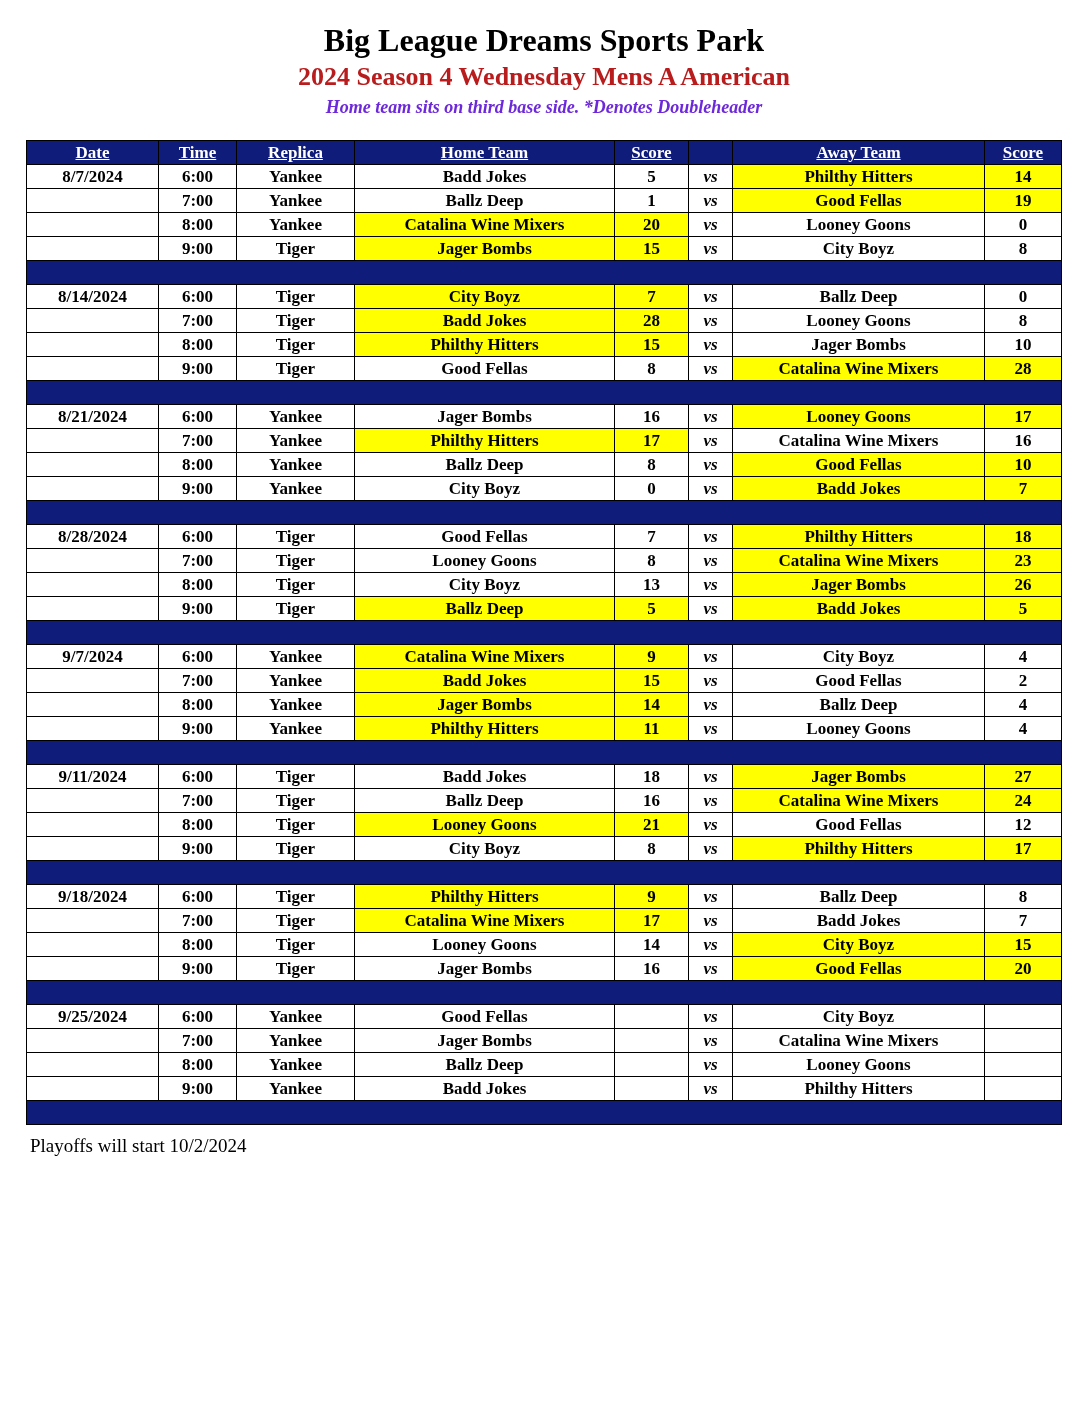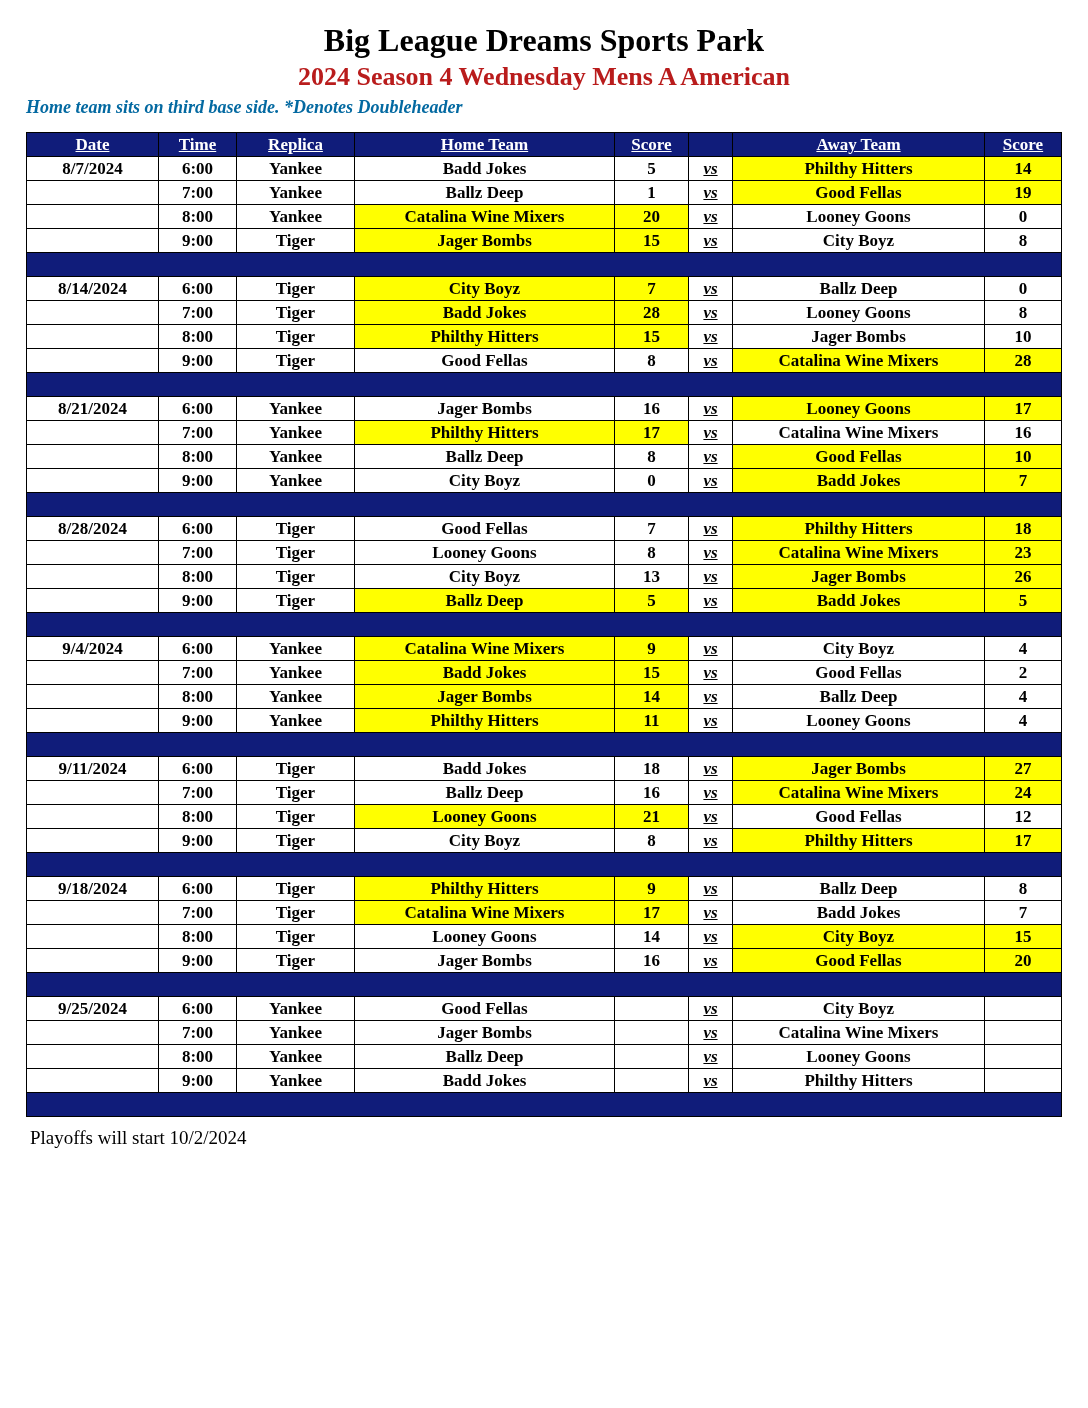--- a/index.html
+++ b/index.html
@@ -24,27 +24,27 @@
     color: #000000;
   }
   .subtitle {
     text-align: center;
     font-weight: bold;
     font-size: 26px;
     line-height: 34px;
     color: #b91c1c;
   }
   .note {
-    text-align: left;
+    text-align: center;
     font-weight: bold;
     font-style: italic;
     font-size: 18px;
     line-height: 26px;
-    color: #0369a1;
-    margin-bottom: 12px;
+    color: #6d28d9;
+    margin-bottom: 20px;
   }
   table.schedule {
     border-collapse: collapse;
     table-layout: fixed;
     width: 1035px;
   }
   table.schedule th,
   table.schedule td {
     border: 1px solid #000000;
     height: 24px;
@@ -62,21 +62,20 @@
     color: var(--header-text, #ffffff);
     font-size: 17px;
     text-decoration: underline;
   }
   td.hl {
     background: var(--highlight, #ffff00);
   }
   td.vs {
     font-style: italic;
     font-size: 14px;
-    text-decoration: underline;
   }
   td.sep {
     background: var(--navy, #101c7a);
   }
   .footer {
     margin-top: 10px;
     font-weight: normal;
     font-size: 19px;
     color: #000000;
     padding-left: 4px;
@@ -282,21 +281,21 @@
           <td class="hl">Ballz Deep</td>
           <td class="hl">5</td>
           <td class="vs">vs</td>
           <td class="hl">Badd Jokes</td>
           <td class="hl">5</td>
         </tr>
         <tr>
           <td colspan="8" class="sep"></td>
         </tr>
         <tr>
-          <td>9/4/2024</td>
+          <td>9/7/2024</td>
           <td>6:00</td>
           <td>Yankee</td>
           <td class="hl">Catalina Wine Mixers</td>
           <td class="hl">9</td>
           <td class="vs">vs</td>
           <td>City Boyz</td>
           <td>4</td>
         </tr>
         <tr>
           <td></td>

